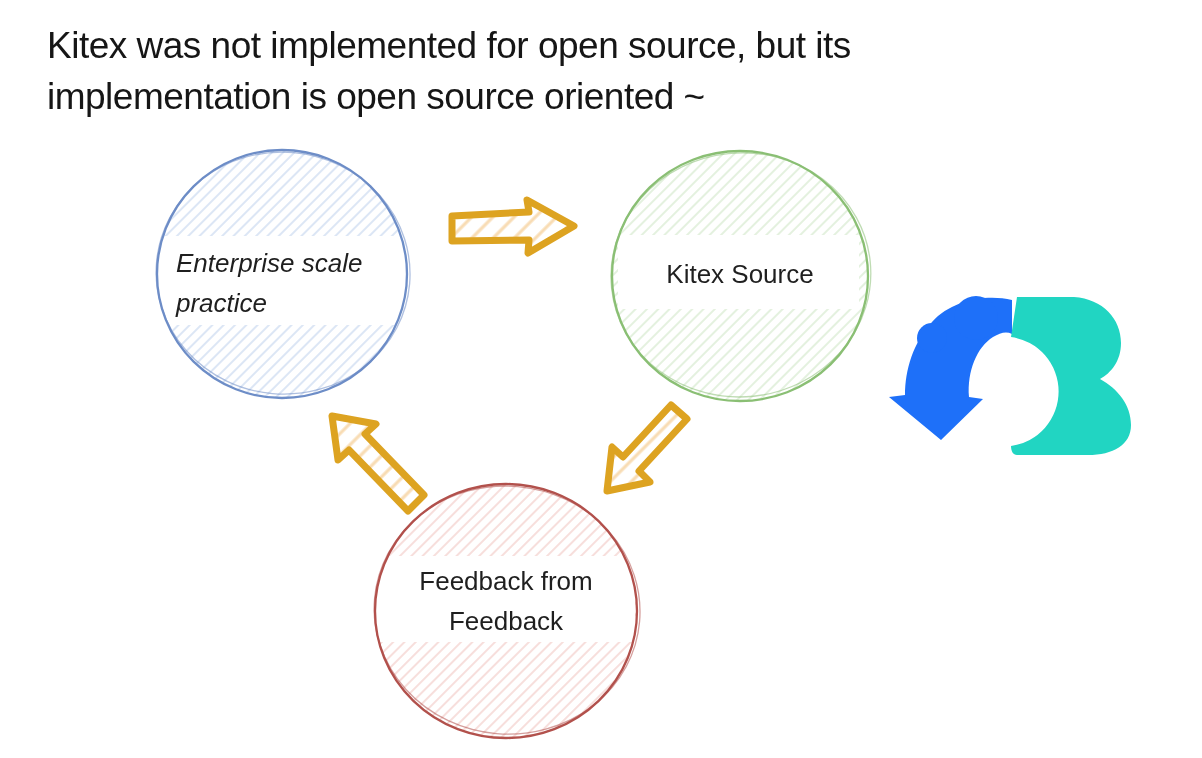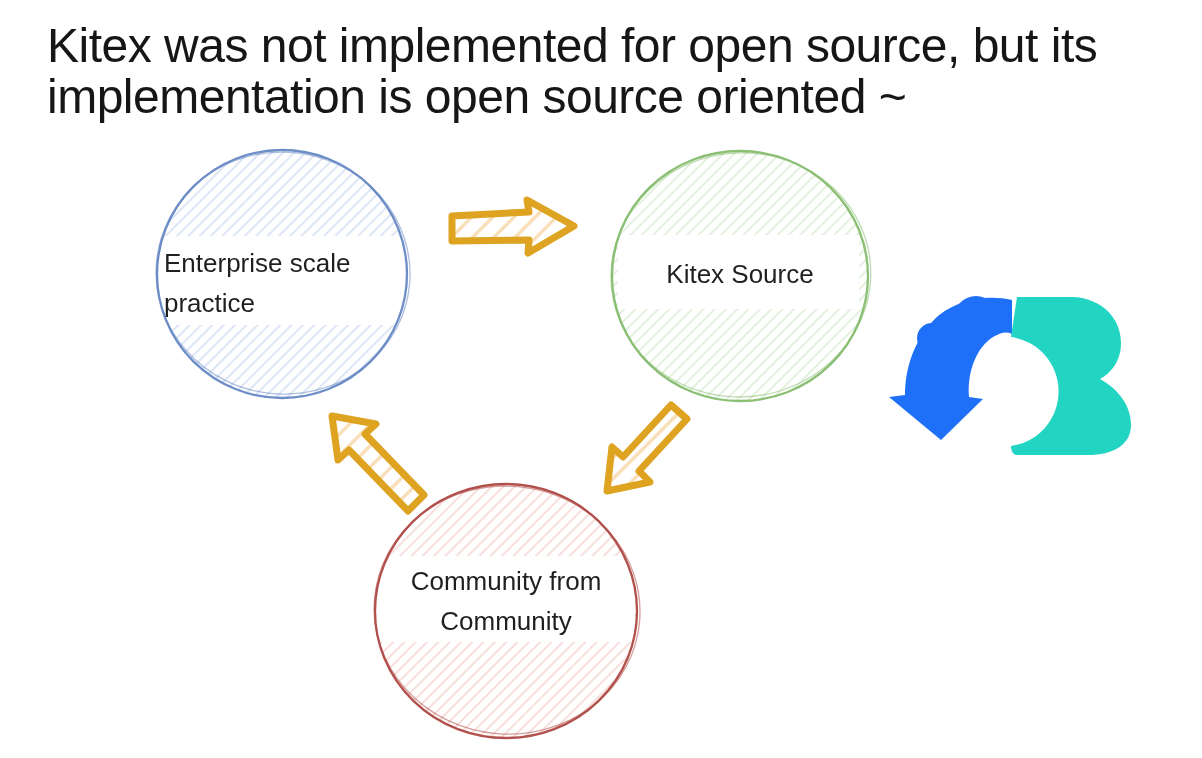--- a/index.html
+++ b/index.html
@@ -21,33 +21,33 @@
   html,body{width:1202px;height:758px;}
   body{
     position:relative;
     width:1202px;height:758px;
     background:var(--bg);
     overflow:hidden;
     font-family:"Liberation Sans", sans-serif;
   }
   .title{
     position:absolute;left:47px;top:20px;width:1120px;
-    font-size:48px;line-height:51px;font-weight:400;
+    font-size:37px;line-height:51px;font-weight:400;
     color:var(--title-color);
     letter-spacing:-0.5px;
     white-space:pre-line;
   }
   .diagram-svg{position:absolute;left:0;top:0;width:1202px;height:758px;}
   .node-label{
     position:absolute;
     color:var(--label-color);
     font-size:26px;line-height:40px;
     white-space:pre-line;
   }
-  .label-enterprise{left:164px;top:243px;width:232px;text-align:left;}
+  .label-enterprise{left:176px;top:243px;width:232px;text-align:left;font-style:italic;}
   .label-open{left:620px;top:254px;width:240px;text-align:center;}
   .label-feedback{left:376px;top:561px;width:260px;text-align:center;}
 </style>
 </head>
 <body>
 
 <div class="title"><span>Kitex was not implemented for open source, but its</span>
 <span>implementation is open source oriented ~</span></div>
 
 <svg class="diagram-svg" viewBox="0 0 1202 758" xmlns="http://www.w3.org/2000/svg">
@@ -103,14 +103,14 @@
 
     <path d="M131,5 L188,5 C217,7 235,27 235,51 C235,69 225,81 214,87 C232,97 245,113 245,133 C245,153 227,163 202,163 L131,163 C127,163 125,159 125,154 A55,55 0 0 0 125,45 Z" style="fill:var(--logo-teal)"></path>
   </g>
 </svg>
 
 <div class="node-label label-enterprise"><span>Enterprise scale</span>
 <span>practice</span></div>
 
 <div class="node-label label-open"><span>Kitex Source</span></div>
 
-<div class="node-label label-feedback"><span>Community from</span>
-<span>Community</span></div>
+<div class="node-label label-feedback"><span>Feedback from</span>
+<span>Feedback</span></div>
 
 </body></html>

